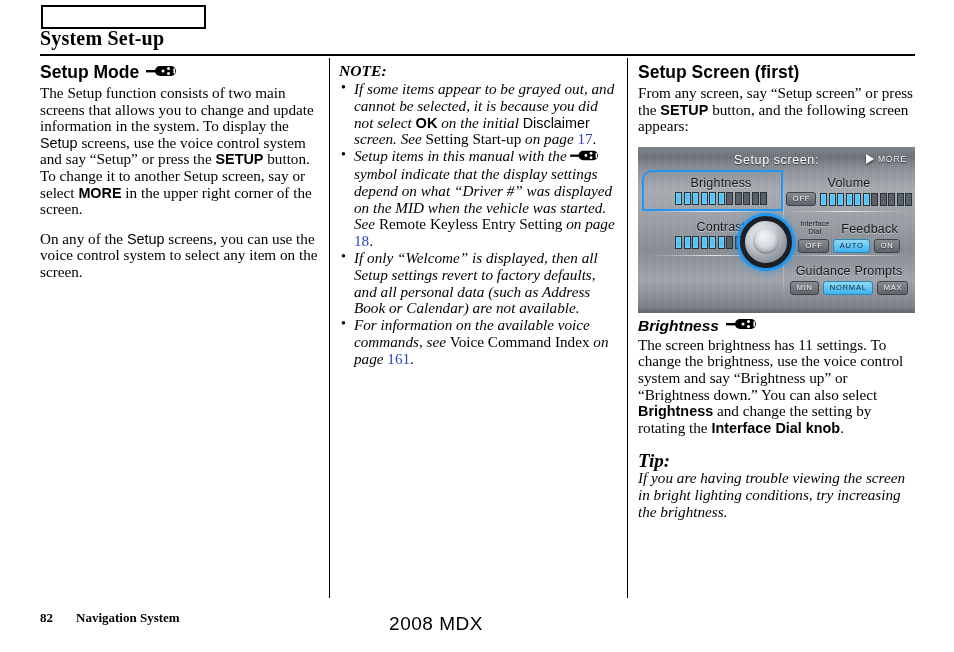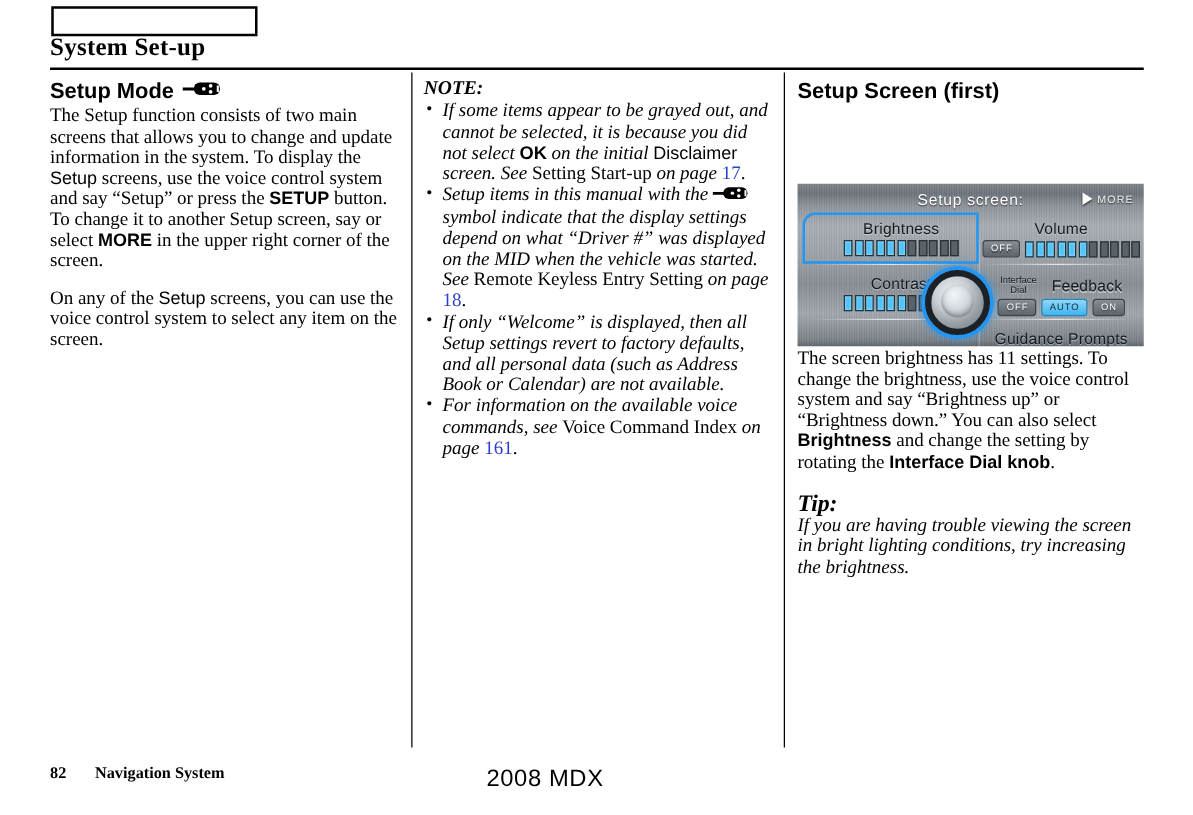--- a/index.html
+++ b/index.html
@@ -167,21 +167,21 @@
     text-align: center;
     font-family: "Liberation Sans", sans-serif;
     font-size: 19px;
     letter-spacing: .5px;
   }
 
   
   .navshot {
     position: absolute;
     left: 638px; top: 147px;
-    width: 277px; height: 130px;
+    width: 277px; height: 166px;
     background:
       linear-gradient(180deg,#7f858b 0%, #6d737a 6%, #8e949a 14%, #a7adb2 26%,
                       #9aa0a6 46%, #878d93 62%, #a0a6ac 80%, #7c8289 96%, #5f656b 100%);
     overflow: hidden;
     font-family: "Liberation Sans", sans-serif;
   }
   .navshot::after{
     content:"";
     position:absolute; inset:0;
     background:repeating-linear-gradient(90deg,
@@ -365,20 +365,21 @@
     <li>If only “Welcome” is displayed, then all Setup settings revert to factory defaults, and all personal data (such as Address Book or Calendar) are not available.</li>
 
     <li><span>For information on the available voice commands, see </span><span class="up">Voice Command Index</span><span> on page </span><span class="pg">161</span><span class="up">.</span></li>
   </ul>
 </div>
 
 <div class="col col3">
   <h2 class="sec">
     <span>Setup Screen (first)</span>
   </h2>
+  <p class="body" style="margin-bottom:8px"><span>From any screen, say “Setup screen” or press the </span><span class="sansb">SETUP</span><span> button, and the following screen appears:</span></p>
 
   <div style="height:173px"></div>
 
   <h3 class="sub">
     <span>Brightness</span>
     <span class="fob">
       <svg width="32" height="14" viewBox="0 0 32 14">
         <rect x="0" y="6" width="11" height="2.4" fill="#000"></rect>
         <rect x="9" y="2" width="21" height="10" rx="5" fill="#000"></rect>
         <circle cx="17" cy="7" r="1.5" fill="#fff"></circle>

